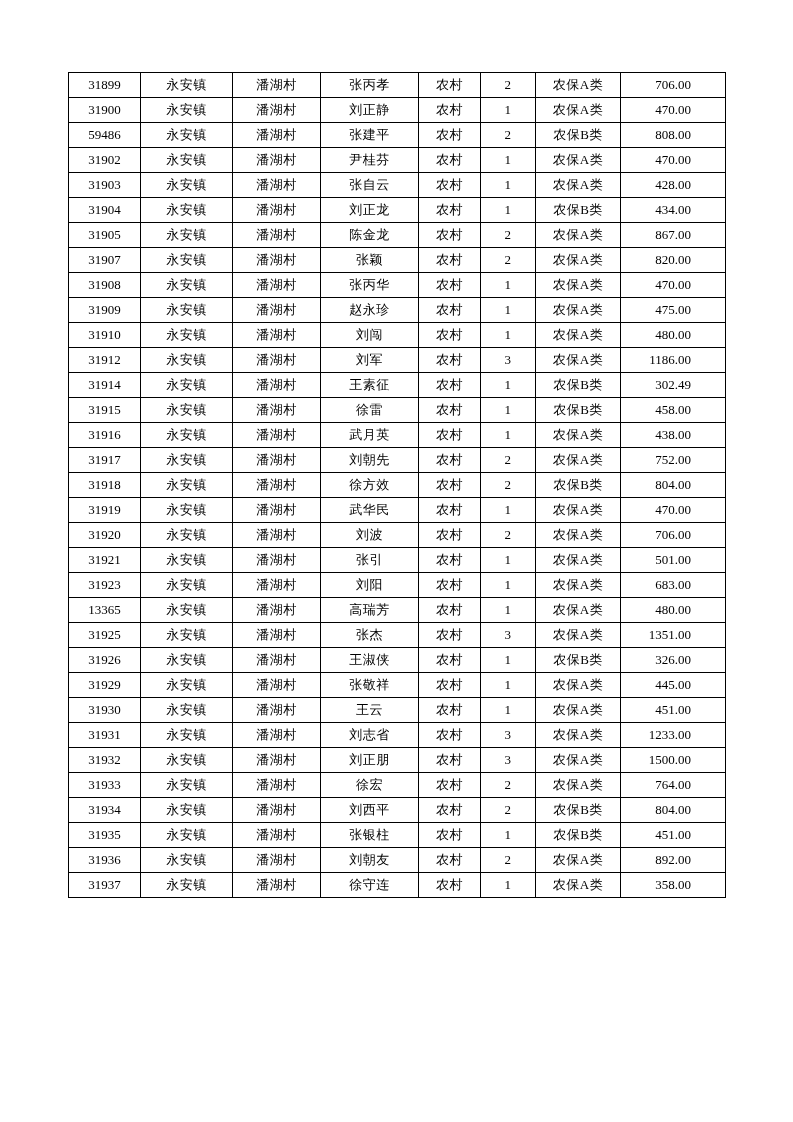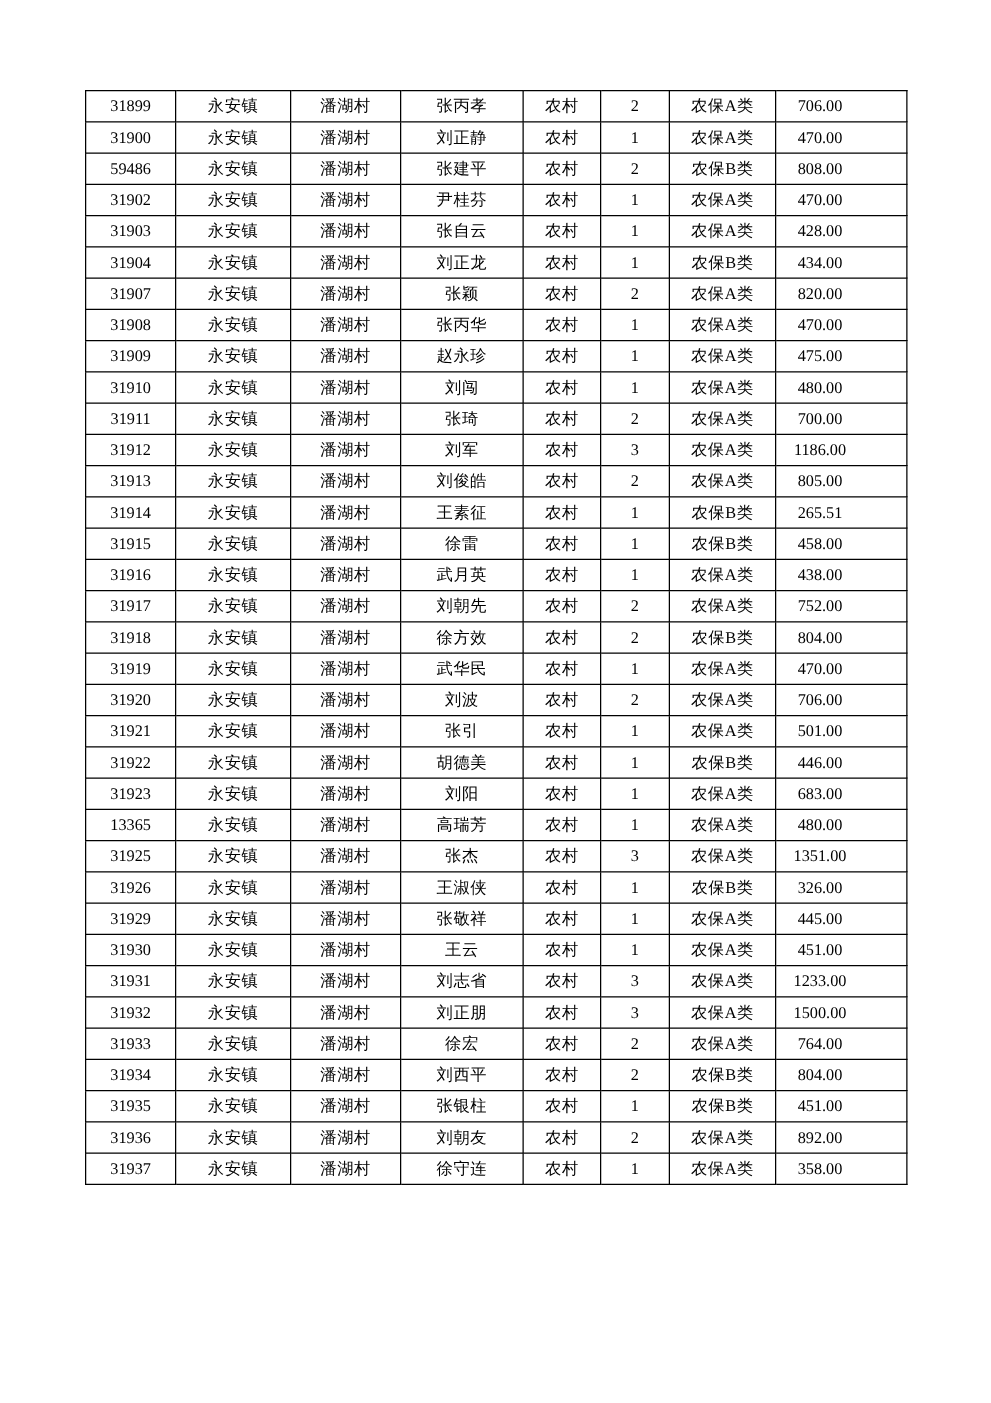--- a/index.html
+++ b/index.html
@@ -29,21 +29,21 @@
     border: 1px solid #000000;
     height: 24px;
     padding: 0;
     text-align: center;
     vertical-align: middle;
     overflow: hidden;
     white-space: nowrap;
     letter-spacing: 0.5px;
   }
   .data-table td.col-amount {
-    text-align: center;
+    text-align: right;
     padding-right: 34px;
     letter-spacing: 0;
   }
   .data-table td.col-id {
     letter-spacing: 0;
   }
 </style>
 </head>
 <body>
 
@@ -114,20 +114,30 @@
           <td class="col-id">31904</td>
           <td class="col-town">永安镇</td>
           <td class="col-village">潘湖村</td>
           <td class="col-name">刘正龙</td>
           <td class="col-residence">农村</td>
           <td class="col-count">1</td>
           <td class="col-insurance_type">农保B类</td>
           <td class="col-amount">434.00</td>
         </tr>
         <tr>
+          <td class="col-id">31905</td>
+          <td class="col-town">永安镇</td>
+          <td class="col-village">潘湖村</td>
+          <td class="col-name">陈金龙</td>
+          <td class="col-residence">农村</td>
+          <td class="col-count">2</td>
+          <td class="col-insurance_type">农保A类</td>
+          <td class="col-amount">867.00</td>
+        </tr>
+        <tr>
           <td class="col-id">31907</td>
           <td class="col-town">永安镇</td>
           <td class="col-village">潘湖村</td>
           <td class="col-name">张颖</td>
           <td class="col-residence">农村</td>
           <td class="col-count">2</td>
           <td class="col-insurance_type">农保A类</td>
           <td class="col-amount">820.00</td>
         </tr>
         <tr>
@@ -154,58 +164,38 @@
           <td class="col-id">31910</td>
           <td class="col-town">永安镇</td>
           <td class="col-village">潘湖村</td>
           <td class="col-name">刘闯</td>
           <td class="col-residence">农村</td>
           <td class="col-count">1</td>
           <td class="col-insurance_type">农保A类</td>
           <td class="col-amount">480.00</td>
         </tr>
         <tr>
-          <td class="col-id">31911</td>
-          <td class="col-town">永安镇</td>
-          <td class="col-village">潘湖村</td>
-          <td class="col-name">张琦</td>
-          <td class="col-residence">农村</td>
-          <td class="col-count">2</td>
-          <td class="col-insurance_type">农保A类</td>
-          <td class="col-amount">700.00</td>
-        </tr>
-        <tr>
           <td class="col-id">31912</td>
           <td class="col-town">永安镇</td>
           <td class="col-village">潘湖村</td>
           <td class="col-name">刘军</td>
           <td class="col-residence">农村</td>
           <td class="col-count">3</td>
           <td class="col-insurance_type">农保A类</td>
           <td class="col-amount">1186.00</td>
         </tr>
         <tr>
-          <td class="col-id">31913</td>
-          <td class="col-town">永安镇</td>
-          <td class="col-village">潘湖村</td>
-          <td class="col-name">刘俊皓</td>
-          <td class="col-residence">农村</td>
-          <td class="col-count">2</td>
-          <td class="col-insurance_type">农保A类</td>
-          <td class="col-amount">805.00</td>
-        </tr>
-        <tr>
           <td class="col-id">31914</td>
           <td class="col-town">永安镇</td>
           <td class="col-village">潘湖村</td>
           <td class="col-name">王素征</td>
           <td class="col-residence">农村</td>
           <td class="col-count">1</td>
           <td class="col-insurance_type">农保B类</td>
-          <td class="col-amount">265.51</td>
+          <td class="col-amount">302.49</td>
         </tr>
         <tr>
           <td class="col-id">31915</td>
           <td class="col-town">永安镇</td>
           <td class="col-village">潘湖村</td>
           <td class="col-name">徐雷</td>
           <td class="col-residence">农村</td>
           <td class="col-count">1</td>
           <td class="col-insurance_type">农保B类</td>
           <td class="col-amount">458.00</td>
@@ -262,30 +252,20 @@
         </tr>
         <tr>
           <td class="col-id">31921</td>
           <td class="col-town">永安镇</td>
           <td class="col-village">潘湖村</td>
           <td class="col-name">张引</td>
           <td class="col-residence">农村</td>
           <td class="col-count">1</td>
           <td class="col-insurance_type">农保A类</td>
           <td class="col-amount">501.00</td>
-        </tr>
-        <tr>
-          <td class="col-id">31922</td>
-          <td class="col-town">永安镇</td>
-          <td class="col-village">潘湖村</td>
-          <td class="col-name">胡德美</td>
-          <td class="col-residence">农村</td>
-          <td class="col-count">1</td>
-          <td class="col-insurance_type">农保B类</td>
-          <td class="col-amount">446.00</td>
         </tr>
         <tr>
           <td class="col-id">31923</td>
           <td class="col-town">永安镇</td>
           <td class="col-village">潘湖村</td>
           <td class="col-name">刘阳</td>
           <td class="col-residence">农村</td>
           <td class="col-count">1</td>
           <td class="col-insurance_type">农保A类</td>
           <td class="col-amount">683.00</td>

